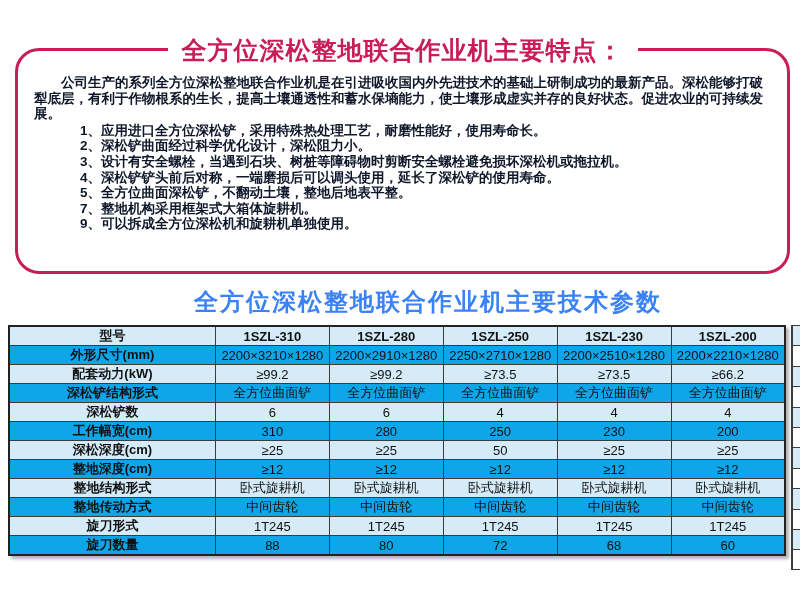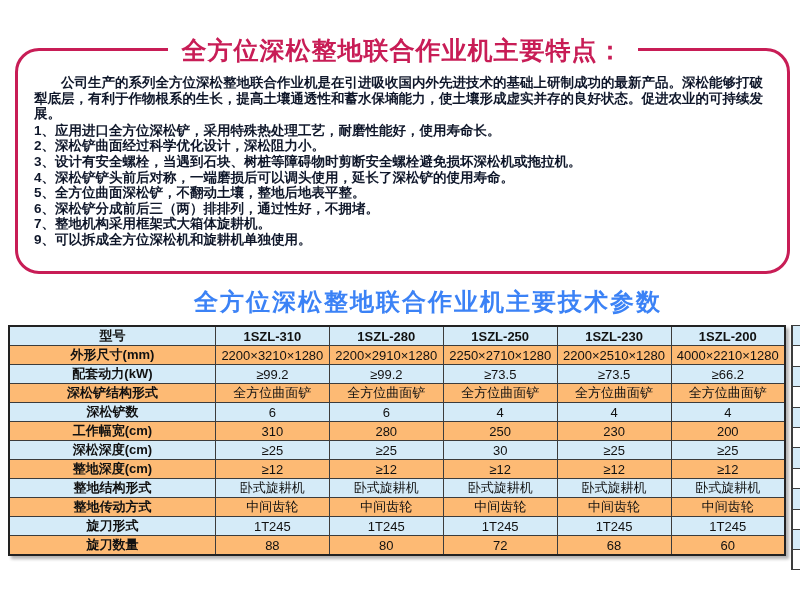--- a/index.html
+++ b/index.html
@@ -15,42 +15,42 @@
   .features-title {
     position:absolute; top:-17px; left:50%; transform:translateX(-50%);
     background:#fff; padding:0 14px; white-space:nowrap;
     color:#c81d56; font-size:25px; font-weight:bold; letter-spacing:1px;
   }
   .features-content {
     padding:24px 16px 0 16px; color:#0f172a;
     font-size:13.5px; line-height:15.6px; font-weight:bold;
   }
   .features-intro { text-indent:2em; margin-bottom:1px; }
-  .features-list div { white-space:nowrap; }
+  .features-list div { white-space:nowrap;margin-left:46px; }
 
   
   .params-title {
     position:absolute; top:286px; left:0; width:800px; text-align:center;
     color:#3b82f6; font-size:24px; font-weight:bold; letter-spacing:2px;margin-left:28px;
   }
 
   
   .table-wrap { position:absolute; left:8px; top:325px; width:778px; }
   table.params {
     width:100%; border-collapse:collapse; table-layout:fixed;
     border:2px solid #222; box-shadow:3px 3px 3px #b4b4b4;
     font-size:13px; color:#111;
   }
   table.params td, table.params th {
     border:1px solid #3c3c3c; height:19px; text-align:center;
     padding:0 2px; vertical-align:middle; font-weight:normal;
   }
   table.params th, table.params td.rowlabel { font-weight:bold; }
   tr.blue { background:#d5ebf8; }
-  tr.white { background:#fdba74; }
+  tr.white { background:#0ea5e9; }
   col.labelcol { width:26.6%; }
 
   
   .edge-strip {
     position:absolute; right:0; top:325px; width:9px; height:245px;
   }
   .edge-strip .seg { border-top:1px solid #3c3c3c; border-left:2px solid #3c3c3c; }
   .edge-strip .seg:last-child { border-bottom:1px solid #3c3c3c; }
 </style>
 </head>
@@ -61,21 +61,20 @@
   <div class="features-box">
     <div class="features-title">全方位深松整地联合作业机主要特点：</div>
     <div class="features-content">
       <div class="features-intro">公司生产的系列全方位深松整地联合作业机是在引进吸收国内外先进技术的基础上研制成功的最新产品。深松能够打破犁底层，有利于作物根系的生长，提高土壤通透性和蓄水保墒能力，使土壤形成虚实并存的良好状态。促进农业的可持续发展。</div>
       <div class="features-list">
           <div>1、应用进口全方位深松铲，采用特殊热处理工艺，耐磨性能好，使用寿命长。</div>
           <div>2、深松铲曲面经过科学优化设计，深松阻力小。</div>
           <div>3、设计有安全螺栓，当遇到石块、树桩等障碍物时剪断安全螺栓避免损坏深松机或拖拉机。</div>
           <div>4、深松铲铲头前后对称，一端磨损后可以调头使用，延长了深松铲的使用寿命。</div>
           <div>5、全方位曲面深松铲，不翻动土壤，整地后地表平整。</div>
-          <div>6、深松铲分成前后三（两）排排列，通过性好，不拥堵。</div>
           <div>7、整地机构采用框架式大箱体旋耕机。</div>
           <div>9、可以拆成全方位深松机和旋耕机单独使用。</div>
         </div>
     </div>
   </div>
 
   <div class="params-title">全方位深松整地联合作业机主要技术参数</div>
 
   <div class="table-wrap">
     <table class="params">
@@ -97,21 +96,21 @@
             <th>1SZL-200</th>
           </tr>
         </thead>
       <tbody>
           <tr class="white">
             <td class="rowlabel">外形尺寸(mm)</td>
             <td>2200×3210×1280</td>
             <td>2200×2910×1280</td>
             <td>2250×2710×1280</td>
             <td>2200×2510×1280</td>
-            <td>4000×2210×1280</td>
+            <td>2200×2210×1280</td>
           </tr>
           <tr class="blue">
             <td class="rowlabel">配套动力(kW)</td>
             <td>≥99.2</td>
             <td>≥99.2</td>
             <td>≥73.5</td>
             <td>≥73.5</td>
             <td>≥66.2</td>
           </tr>
           <tr class="white">
@@ -135,21 +134,21 @@
             <td>310</td>
             <td>280</td>
             <td>250</td>
             <td>230</td>
             <td>200</td>
           </tr>
           <tr class="blue">
             <td class="rowlabel">深松深度(cm)</td>
             <td>≥25</td>
             <td>≥25</td>
-            <td>30</td>
+            <td>50</td>
             <td>≥25</td>
             <td>≥25</td>
           </tr>
           <tr class="white">
             <td class="rowlabel">整地深度(cm)</td>
             <td>≥12</td>
             <td>≥12</td>
             <td>≥12</td>
             <td>≥12</td>
             <td>≥12</td>

